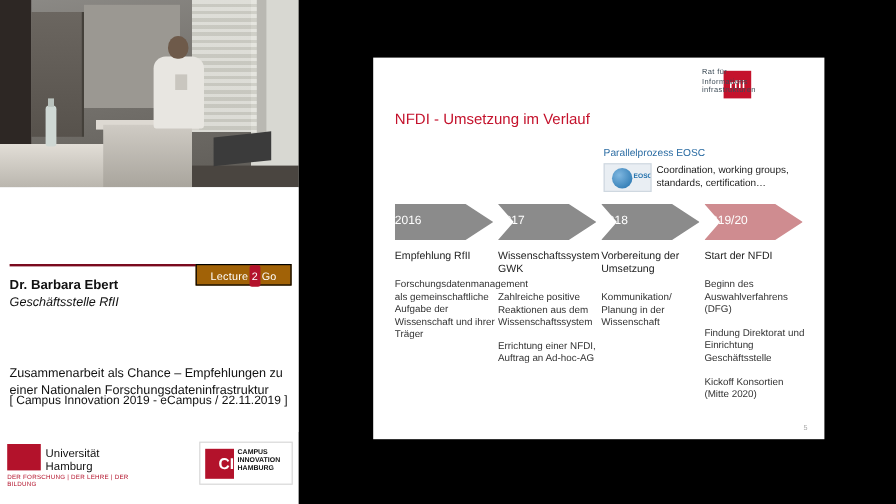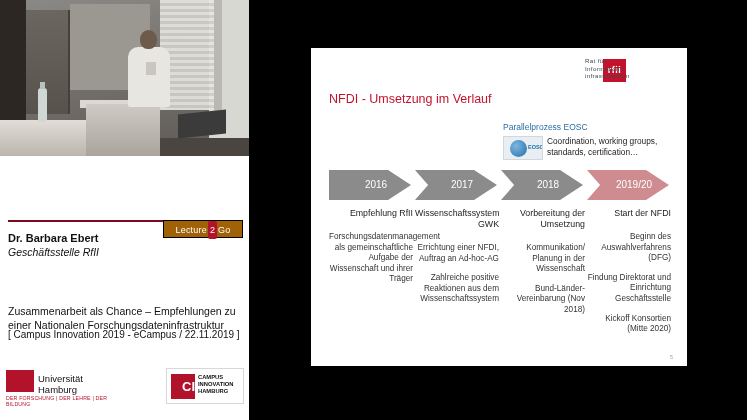--- a/index.html
+++ b/index.html
@@ -328,35 +328,34 @@
     left: 18px; top: 122px;
     width: 344px; height: 30px;
   }
   .arrow {
     position: absolute;
     top: 0;
     width: 82px; height: 30px;
     color: #fff;
     font-size: 10px;
     line-height: 30px;
-    text-align: center;
+    text-align: left;
     clip-path: polygon(0 0, 72% 0, 100% 50%, 72% 100%, 0 100%, 16% 50%);
-    padding-left: 12px;
   }
   .arrow:first-child { clip-path: polygon(0 0, 72% 0, 100% 50%, 72% 100%, 0 100%); }
   .a1 { left: 0;    background: #8b8b8b; }
   .a2 { left: 86px; background: #8b8b8b; }
   .a3 { left: 172px; background: #8b8b8b; }
   .a4 { left: 258px; background: #cf8c90; }
 
   
   #cols {
     position: absolute;
     left: 18px; top: 160px;
-    width: 352px; height: 140px; text-align: right;
+    width: 352px; height: 140px;
   }
   .col {
     position: absolute;
     top: 0;
     width: 84px;
   }
   .c1 { left: 0; }
   .c2 { left: 86px; }
   .c3 { left: 172px; }
   .c4 { left: 258px; }
@@ -463,27 +462,26 @@
         <div class="arrow a4">2019/20</div>
       </div>
 
       <div id="cols">
         <div class="col c1">
           <div class="col-head">Empfehlung RfII</div>
           <div class="col-item">Forschungsdatenmanagement als gemeinschaftliche Aufgabe der Wissenschaft und ihrer Träger</div>
         </div>
         <div class="col c2">
           <div class="col-head">Wissenschaftssystem GWK</div>
+          <div class="col-item">Zahlreiche positive Reaktionen aus dem Wissenschaftssystem</div>
           <div class="col-item">Errichtung einer NFDI, Auftrag an Ad-hoc-AG</div>
-          <div class="col-item">Zahlreiche positive Reaktionen aus dem Wissenschaftssystem</div>
         </div>
         <div class="col c3">
           <div class="col-head">Vorbereitung der Umsetzung</div>
           <div class="col-item">Kommunikation/ Planung in der Wissenschaft</div>
-          <div class="col-item">Bund-Länder-Vereinbarung (Nov 2018)</div>
         </div>
         <div class="col c4">
           <div class="col-head">Start der NFDI</div>
           <div class="col-item">Beginn des Auswahlverfahrens (DFG)</div>
           <div class="col-item">Findung Direktorat und Einrichtung Geschäftsstelle</div>
           <div class="col-item">Kickoff Konsortien (Mitte 2020)</div>
         </div>
       </div>
 
       <div id="slide-pagenum">5</div>

